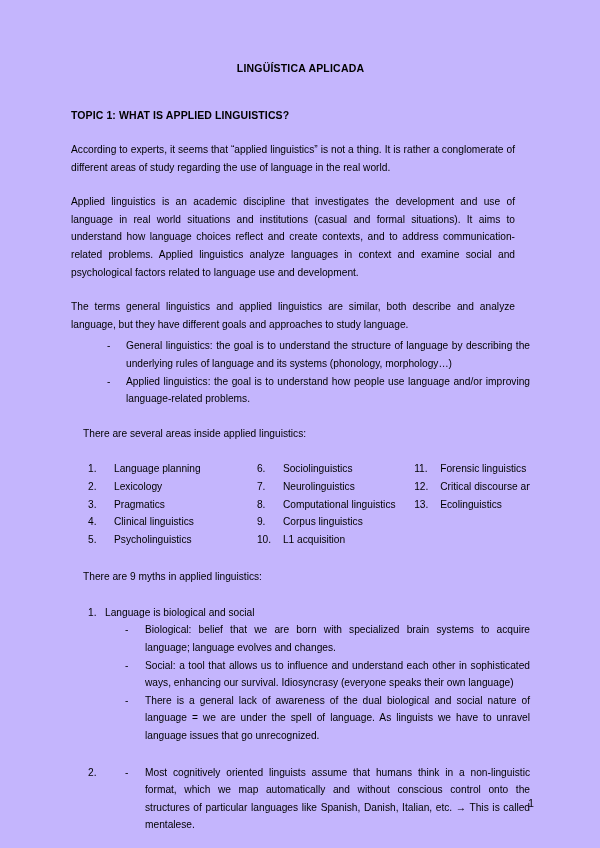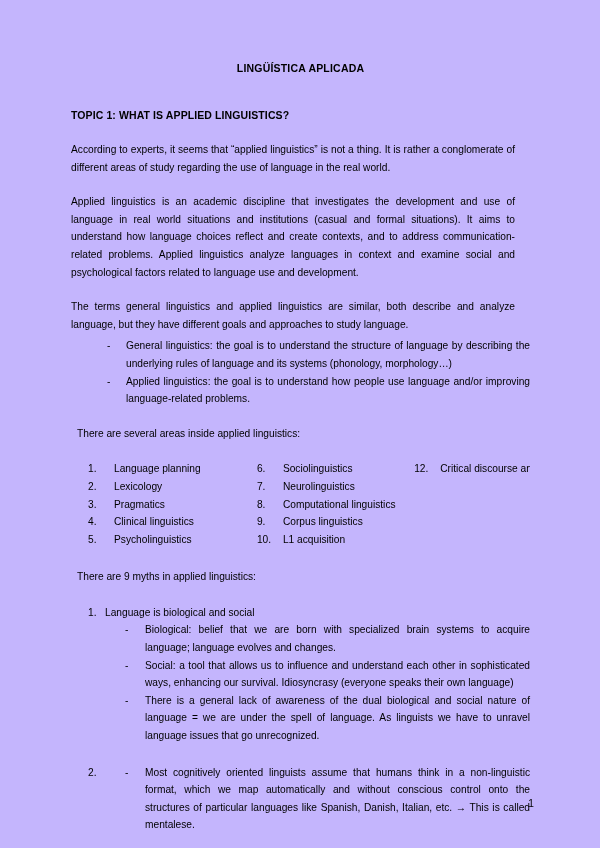--- a/index.html
+++ b/index.html
@@ -44,21 +44,21 @@
     text-align: justify;
     margin: 0 15px 17px 0;
   }
   p.body-par.tight {
     margin-bottom: 4px;
   }
   p.lead-in {
     font-size: 10.2px;
     line-height: 17.6px;
     text-align: left;
-    margin: 0 0 4px 6px;
+    margin: 0 0 4px 12px;
   }
   p.lead-in.gap {
     margin-bottom: 18px;
   }
 
   
   ul.dash-list {
     list-style: none;
     margin: 0 0 17px 0;
     padding: 0;
@@ -224,22 +224,30 @@
           <span class="num">9.</span>
           <span>Corpus linguistics</span>
         </div>
         <div class="row">
           <span class="num">10.</span>
           <span>L1 acquisition</span>
         </div>
       </div>
       <div class="col col-3">
         <div class="row">
+          <span class="num">11.</span>
+          <span>Forensic linguistics</span>
+        </div>
+        <div class="row">
           <span class="num">12.</span>
           <span>Critical discourse anal</span>
+        </div>
+        <div class="row">
+          <span class="num">13.</span>
+          <span>Ecolinguistics</span>
         </div>
       </div>
     </div>
 
     <p class="lead-in gap">There are 9 myths in applied linguistics:</p>
 
     <ol class="myths">
       <li>
         <span class="num">1.</span>
         <span class="myth-text">Language is biological and social</span>

